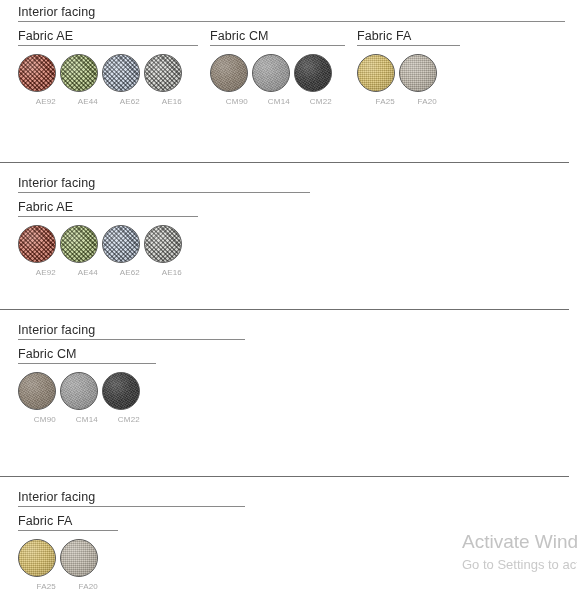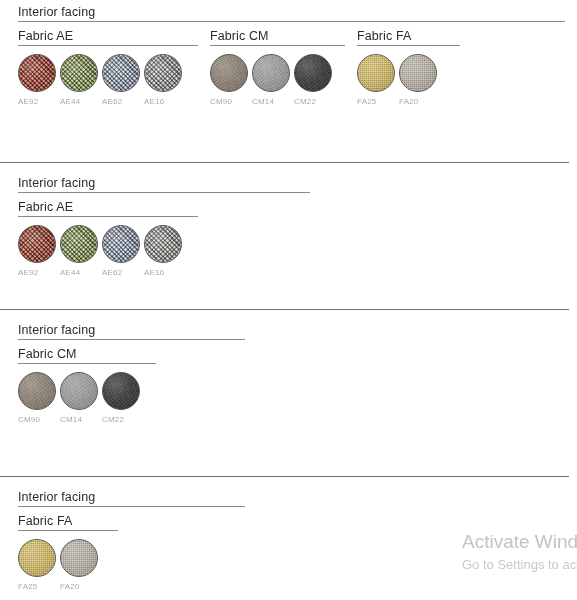--- a/index.html
+++ b/index.html
@@ -36,21 +36,21 @@
   .heading-rule {
     height: 1px;
     background: #8a8a8a;
     margin-top: 2px;
   }
   .heading-text.sub { font-size: 12.5px; color: #2b2b2b; }
 
   
   .fabric-group { position: absolute; }
   .swatch-row { display: flex; gap: 4px; }
-  .swatch { width: 38px; text-align: left; }
+  .swatch { width: 38px; text-align: right; }
   .chip {
     width: 38px; height: 38px;
     border-radius: 50%;
     border: 1px solid #5c5c5c;
     position: relative;
     overflow: hidden;
     display: block;
   }
   .chip .tex {
     position: absolute; inset: 0;

